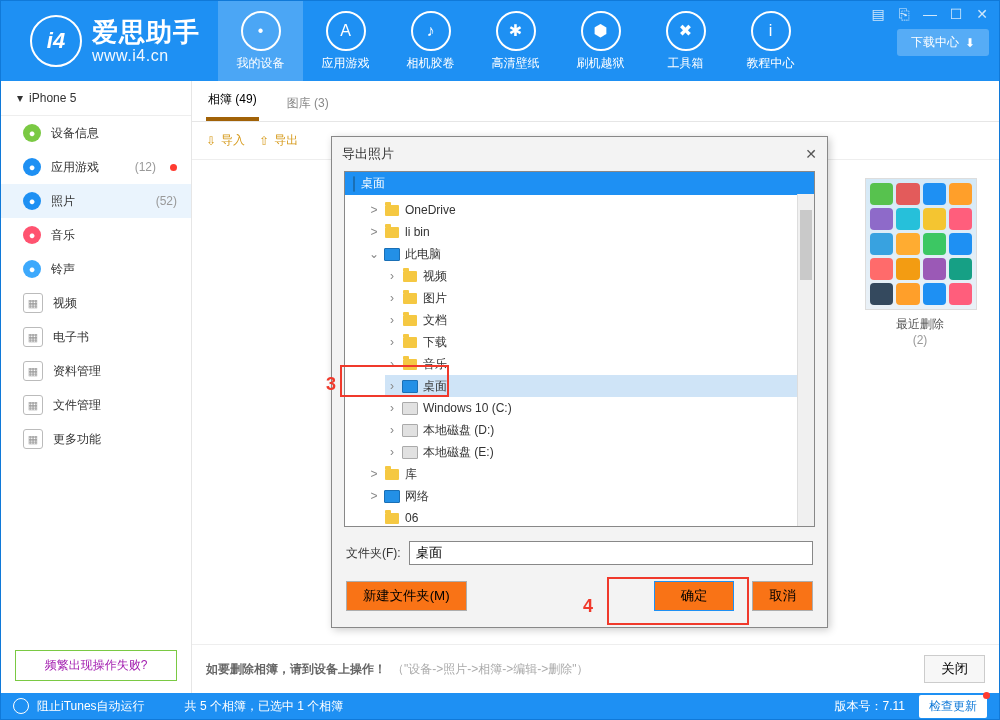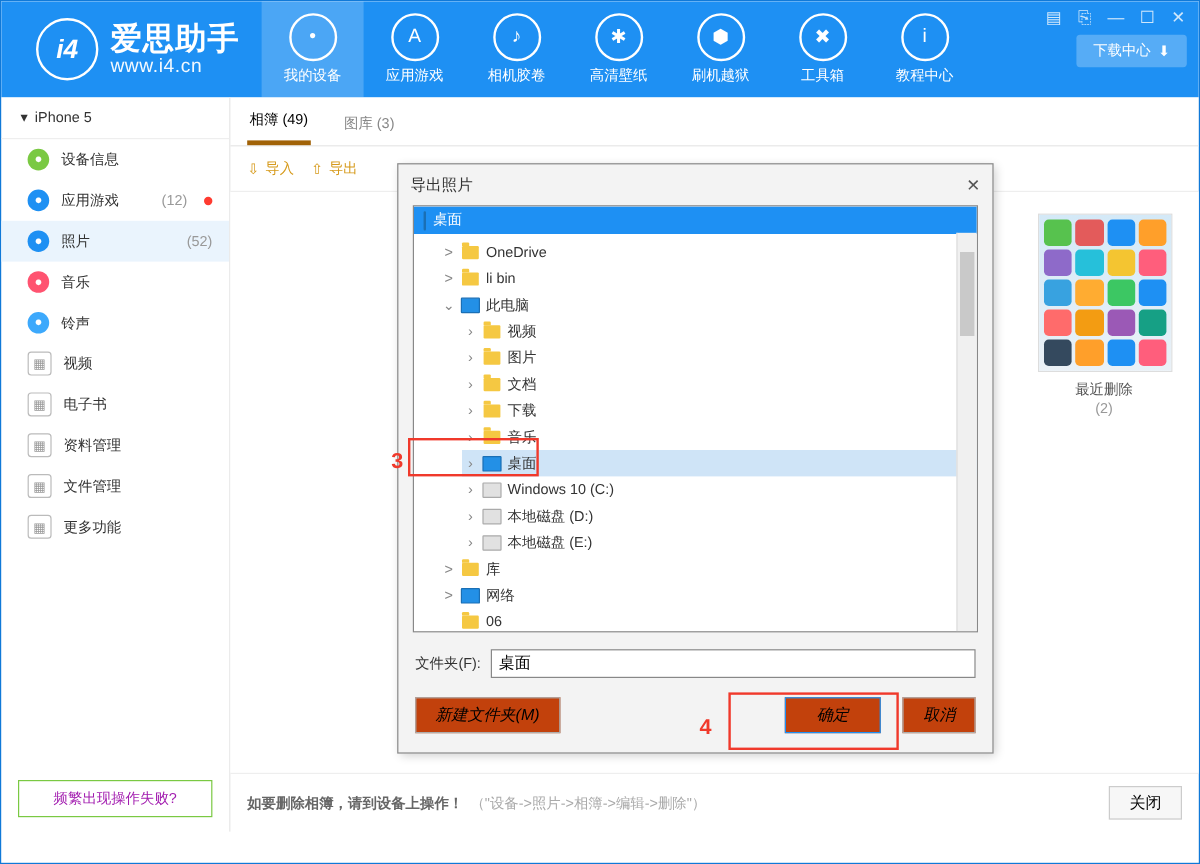--- a/index.html
+++ b/index.html
@@ -69,21 +69,21 @@
 .tn{display:flex;align-items:center;gap:5px;padding:1px 2px;cursor:pointer;}
 .tn .exp{width:10px;color:#888;text-align:center;}
 .tn .fi{width:16px;height:14px;display:flex;align-items:center;justify-content:center;}
 .tn.sel{background:#cfe4f7;}
 .scroll-fake{position:absolute;right:0;top:22px;bottom:0;width:16px;background:#f0f0f0;border-left:1px solid #ddd;}
 .scroll-fake i{display:block;background:#c9c9c9;height:70px;margin:16px 2px 0;}
 .folder-row{display:flex;align-items:center;padding:14px 14px 0 14px;gap:8px;}
 .folder-row label{white-space:nowrap;}
 .folder-row input{flex:1;height:22px;border:1px solid #888;padding:0 6px;background:#fff;}
 .btn-row{display:flex;align-items:center;padding:16px 14px;gap:18px;}
-.btn{border:1px solid #adadad;background:#c2410c;padding:5px 16px;cursor:pointer;font-style:italic;}
+.btn{border:1px solid #adadad;background:#f97316;padding:5px 16px;cursor:pointer;}
 .btn.primary{border:1px solid #1e90f3;}
 .annot3{position:absolute;left:325px;top:373px;color:#f0392b;font-size:18px;font-weight:bold;}
 .annot-box3{position:absolute;left:339px;top:364px;width:105px;height:28px;border:2px solid #f0392b;}
 .annot4{position:absolute;left:582px;top:595px;color:#f0392b;font-size:18px;font-weight:bold;}
 .annot-box4{position:absolute;left:606px;top:576px;width:138px;height:44px;border:2px solid #f0392b;}
 
 
 .status{height:26px;background:#1e90f3;color:#fff;display:flex;align-items:center;padding:0 12px;font-size:12px;}
 .stat-left{display:flex;align-items:center;gap:8px;}
 .ring{width:14px;height:14px;border:1.5px solid #fff;border-radius:50%;}
@@ -445,13 +445,24 @@
       <button class="btn primary" style="padding:5px 26px">确定</button>
       <button class="btn">取消</button>
     </div>
   </div>
 
   <div class="annot3">3</div>
   <div class="annot-box3"></div>
   <div class="annot4">4</div>
   <div class="annot-box4"></div>
 
+  <div class="status">
+    <div class="stat-left">
+      <span class="ring"></span>
+      <span>阻止iTunes自动运行</span>
+    </div>
+    <span style="margin-left:40px">共 5 个相簿，已选中 1 个相簿</span>
+    <div class="stat-right">
+      <span><span>版本号：</span><span>7.11</span></span>
+      <span class="upd-btn">检查更新</span>
+    </div>
+  </div>
 </div>
 
 </body></html>

